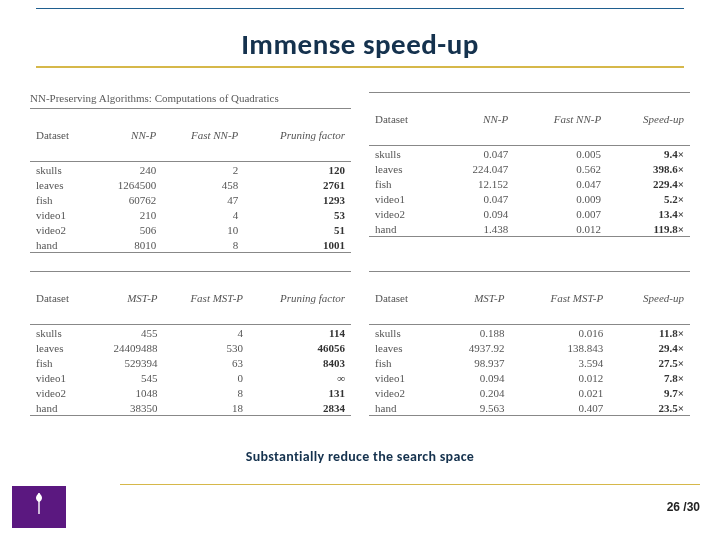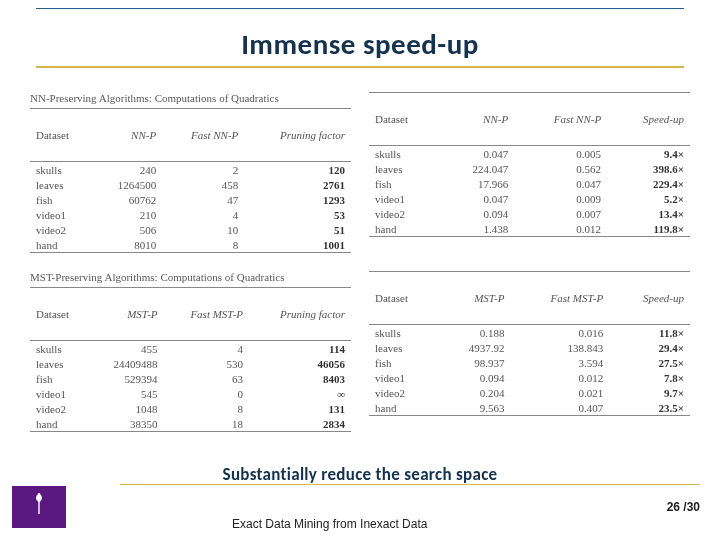--- a/index.html
+++ b/index.html
@@ -68,21 +68,21 @@
     text-align: right;
     padding: 1.5px 6px;
     font-family: Georgia, serif;
   }
   td.left { text-align: left; font-family: Liberation Serif, serif; }
   td.bold { font-weight: bold; color: #333; }
   .subtitle {
     text-align: center;
     font-family: Calibri, Arial, sans-serif;
     font-weight: bold;
-    font-size: 17px;
+    font-size: 14px;
     color: #15324e;
     margin-top: 32px;
     letter-spacing: 0.3px;
   }
   .footer {
     position: absolute;
     bottom: 0; left: 0; right: 0;
     height: 56px;
   }
   .footer-rule {
@@ -195,21 +195,21 @@
             <td class=" bold">9.4×</td>
           </tr>
           <tr>
             <td class="left">leaves</td>
             <td>224.047</td>
             <td>0.562</td>
             <td class=" bold">398.6×</td>
           </tr>
           <tr>
             <td class="left">fish</td>
-            <td>17.966</td>
+            <td>12.152</td>
             <td>0.047</td>
             <td class=" bold">229.4×</td>
           </tr>
           <tr>
             <td class="left">video1</td>
             <td>0.047</td>
             <td>0.009</td>
             <td class=" bold">5.2×</td>
           </tr>
           <tr>
@@ -221,21 +221,20 @@
           <tr>
             <td class="left">hand</td>
             <td>1.438</td>
             <td>0.012</td>
             <td class=" bold">119.8×</td>
           </tr>
         </tbody>
       </table>
   </div>
   <div>
-    <div class="panel-title">MST-Preserving Algorithms: Computations of Quadratics</div>
     <table>
         <thead>
           <tr>
             <th class="left" style="font-style: normal;">Dataset</th>
             <th>MST-P</th>
             <th>Fast MST-P</th>
             <th>Pruning factor</th>
           </tr>
         </thead>
         <tbody>
@@ -333,15 +332,14 @@
 <div class="subtitle">Substantially reduce the search space</div>
 
 <div class="footer">
   <div class="footer-rule"></div>
   <div class="logo">
     <svg width="30" height="30" viewBox="0 0 30 30">
       <path d="M15 1 L15 22" stroke="#fff" stroke-width="1.4"></path>
       <path d="M15 1 C11 4 11 8 15 10 C19 8 19 4 15 1 Z" fill="#fff"></path>
     </svg>
   </div>
-  <div class="footer-title">Exact Data Mining from Inexact Data</div>
   <div class="pageno">26 /30</div>
 </div>
 
 </body></html>

